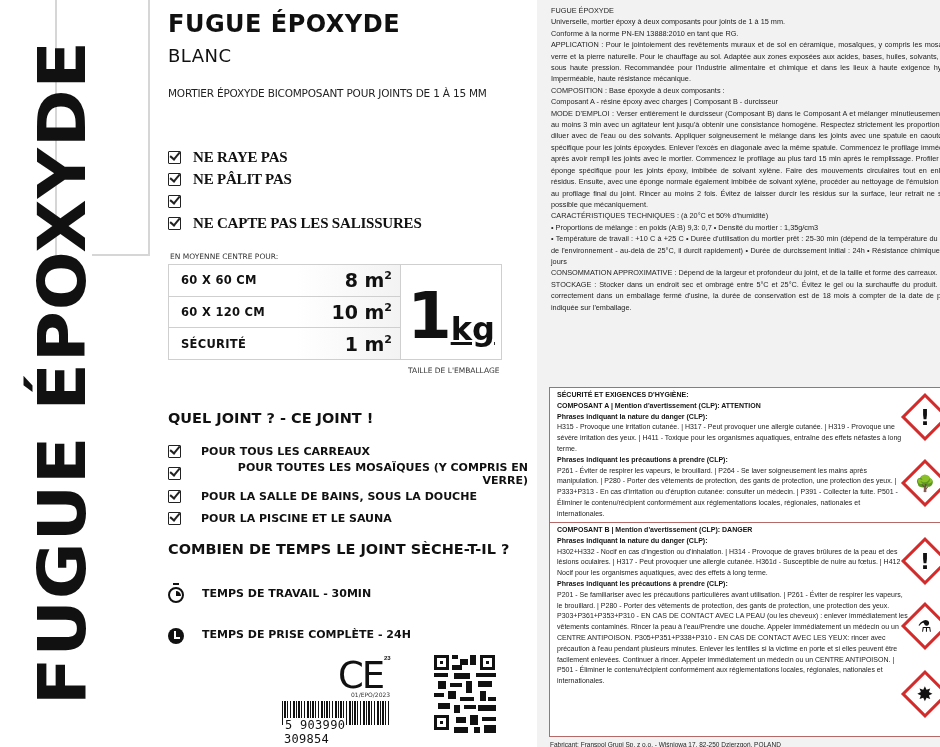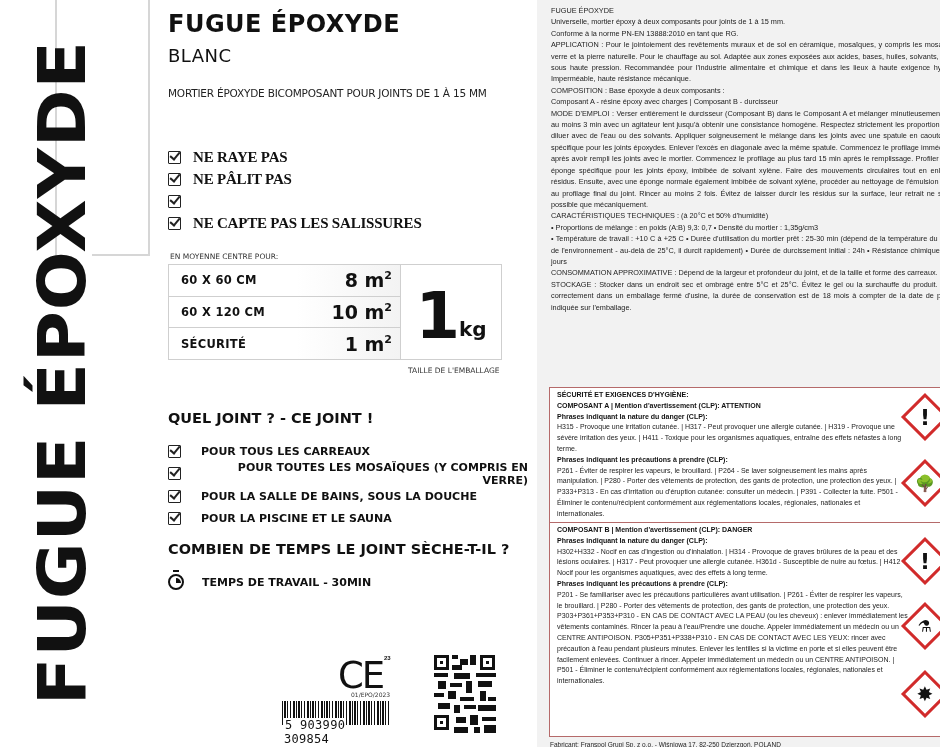--- a/index.html
+++ b/index.html
@@ -33,30 +33,30 @@
   .cov-label { position: absolute; left: 2px; top: 252px; font-size: 7.5px; color: #333; font-family: "DejaVu Sans", sans-serif; }
   .cov-table { position: absolute; left: 0; top: 264px; width: 334px; height: 96px; border: 1.5px solid #cfcfcf; display: flex; }
   .cov-rows { width: 232px; display: flex; flex-direction: column; border-right: 1.5px solid #cfcfcf; }
   .cov-row { flex: 1; display: flex; align-items: center; justify-content: space-between; padding: 0 8px 0 12px; border-bottom: 1.5px solid #cfcfcf; background: linear-gradient(90deg, #fff 0%, #fff 55%, #f3f3f3 100%); gap: 44px; }
   .cov-row:last-child { border-bottom: none; }
   .cov-size { font-family: "DejaVu Sans", sans-serif; font-weight: bold; font-size: 11.5px; letter-spacing: 0.3px; }
   .cov-area { font-family: "DejaVu Sans", sans-serif; font-weight: bold; font-size: 19px; }
   .cov-area sup { font-size: 11px; vertical-align: 8px; }
   .pack { flex: 1; display: flex; align-items: flex-end; justify-content: center; padding-bottom: 14px; }
   .pack-num { font-family: "DejaVu Sans", sans-serif; font-weight: 900; font-size: 64px; line-height: 58px; letter-spacing: -3px; }
-  .pack-unit { font-family: "DejaVu Sans", sans-serif; font-weight: 900; font-size: 20px; line-height: 28px; margin-left: 2px; margin-bottom: 2px; }
+  .pack-unit { font-family: "DejaVu Sans", sans-serif; font-weight: 900; font-size: 32px; line-height: 28px; margin-left: 2px; margin-bottom: 2px; text-decoration: underline; }
   .pack-label { position: absolute; left: 240px; top: 366px; font-size: 7.5px; color: #333; font-family: "DejaVu Sans", sans-serif; }
 
   .h2 { position: absolute; left: 0; font-family: "DejaVu Sans", sans-serif; font-weight: 900; font-size: 14.5px; letter-spacing: 0; }
   .uses { position: absolute; left: 0; top: 440px; list-style: none; }
   .uses li { display: flex; align-items: center; height: 22.5px; }
   .uses .cb { margin-right: 20px; }
   .uses .utext { font-family: "DejaVu Sans", sans-serif; font-weight: bold; font-size: 11px; text-align: right; }
   .times { position: absolute; left: 0; top: 570px; list-style: none; }
-  .times li { display: flex; align-items: center; height: 24px; }
+  .times li { display: flex; height: 24px; margin-top: 17px; }
   .t-icon { width: 16px; height: 16px; border-radius: 50%; margin-right: 18px; position: relative; flex-shrink: 0; }
   .t-stopwatch { border: 2px solid #111; }
   .t-stopwatch::before { content: ""; position: absolute; left: 3px; top: -6px; width: 6px; height: 2px; background: #111; }
   .t-stopwatch::after { content: ""; position: absolute; left: 6px; top: 2px; width: 5px; height: 5px; background: #111; border-top-right-radius: 5px; }
   .t-clock { background: #111; }
   .t-clock::after { content: ""; position: absolute; left: 6px; top: 3px; width: 4px; height: 6px; border-left: 2px solid #fff; border-bottom: 2px solid #fff; }
   .times .ttext { font-family: "DejaVu Sans", sans-serif; font-weight: bold; font-size: 11px; }
 
   .ce { position: absolute; left: 170px; top: 654px; font-family: "DejaVu Sans", sans-serif; font-size: 37px; font-weight: normal; letter-spacing: -2px; }
   .ce-sup { position: absolute; left: 216px; top: 655px; font-size: 6px; font-weight: bold; }
@@ -156,20 +156,24 @@
         <span class="cb"></span>
         <span class="utext">POUR LA PISCINE ET LE SAUNA</span>
       </li>
   </ul>
 
   <div class="h2" style="top:541px;">COMBIEN DE TEMPS LE JOINT SÈCHE-T-IL ?</div>
   <ul class="times">
     <li>
         <span class="t-icon t-stopwatch"></span>
         <span class="ttext">TEMPS DE TRAVAIL - 30MIN</span>
+      </li>
+    <li>
+        <span class="t-icon t-clock"></span>
+        <span class="ttext">TEMPS DE PRISE COMPLÈTE - 24H</span>
       </li>
   </ul>
 
   <div class="ce">CE</div>
   <div class="ce-sup">23</div>
   <div class="ce-code">01/EPO/2023</div>
 
   <div class="barcode">
     <div class="bars"></div>
     <div class="bar-digits"><span>5 903990 309854</span></div>

